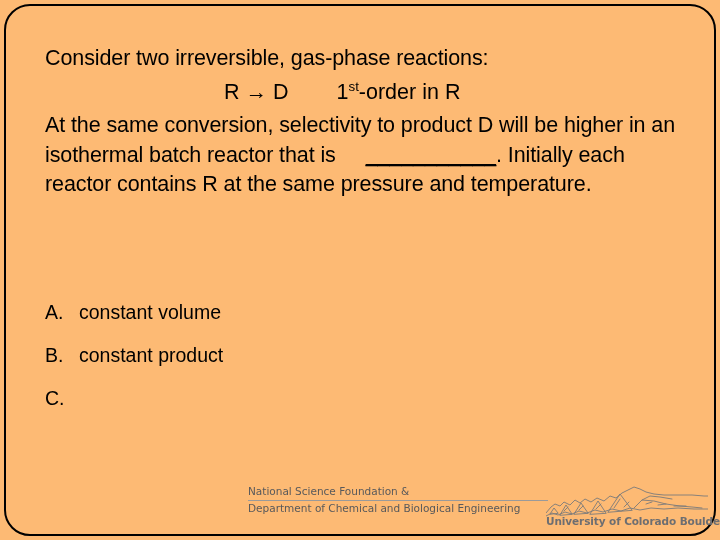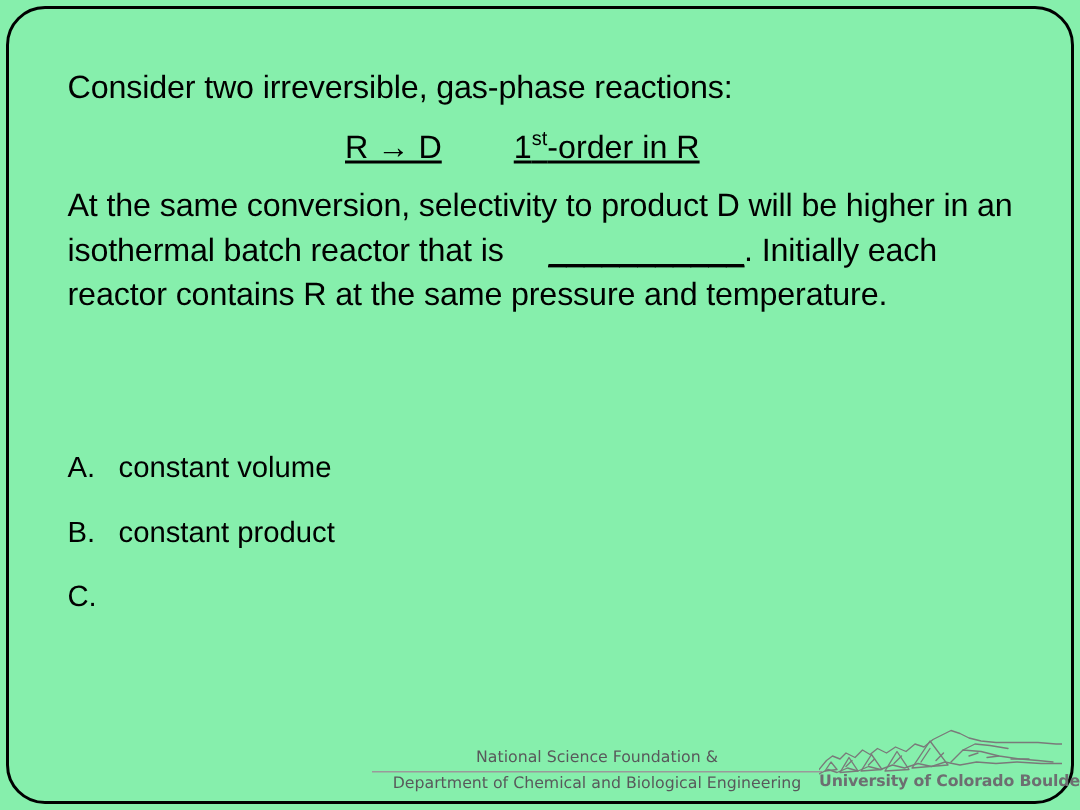--- a/index.html
+++ b/index.html
@@ -14,21 +14,21 @@
     font-family: "Liberation Sans", sans-serif;
     color: #000000;
     overflow: hidden;
   }
 
   #slide {
     position: relative;
     width: 720px;
     height: 540px;
     box-sizing: border-box;
-    background: #86efac;
+    background: #fdba74;
   }
 
   
   #slide-frame {
     position: absolute;
     left: 4px;
     top: 4px;
     width: 712px;
     height: 532px;
     box-sizing: border-box;
@@ -45,23 +45,22 @@
   }
 
   .body-text {
     font-size: 21.5px;
     line-height: 29.5px;
     letter-spacing: -0.1px;
     white-space: pre-wrap;
   }
 
   .eq-block {
-    margin: 10px;
+    margin: 4px;
     padding: 0;
-    text-decoration: underline;
   }
 
   .eq-line {
     font-size: 21.5px;
     line-height: 29.5px;
     white-space: pre;
   }
 
   .eq-indent {
     display: inline-block;
@@ -117,23 +116,23 @@
     position: absolute;
     left: 0;
     top: 482px;
     width: 720px;
     height: 58px;
   }
 
   #footer-credits {
     position: absolute;
     left: 248px;
-    top: 17px;
+    top: 3px;
     width: 300px;
-    text-align: center;
+    text-align: left;
     font-family: "DejaVu Sans", sans-serif;
   }
 
   #credit-line-1 {
     font-size: 10.5px;
     line-height: 13px;
     color: #58595b;
     padding-bottom: 1.5px;
   }
 

